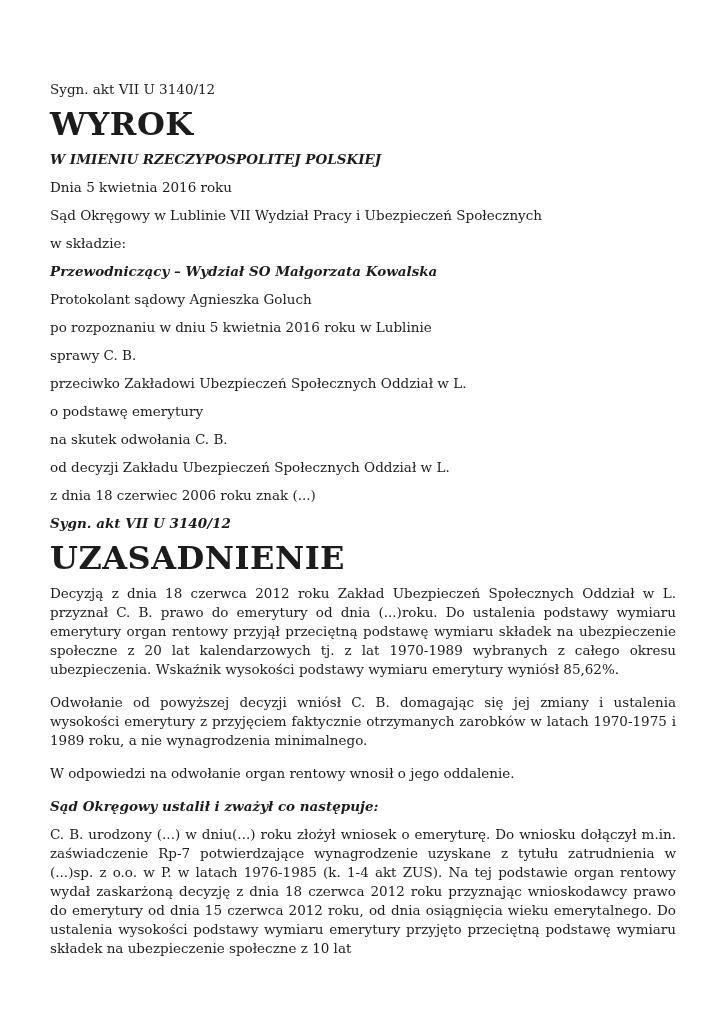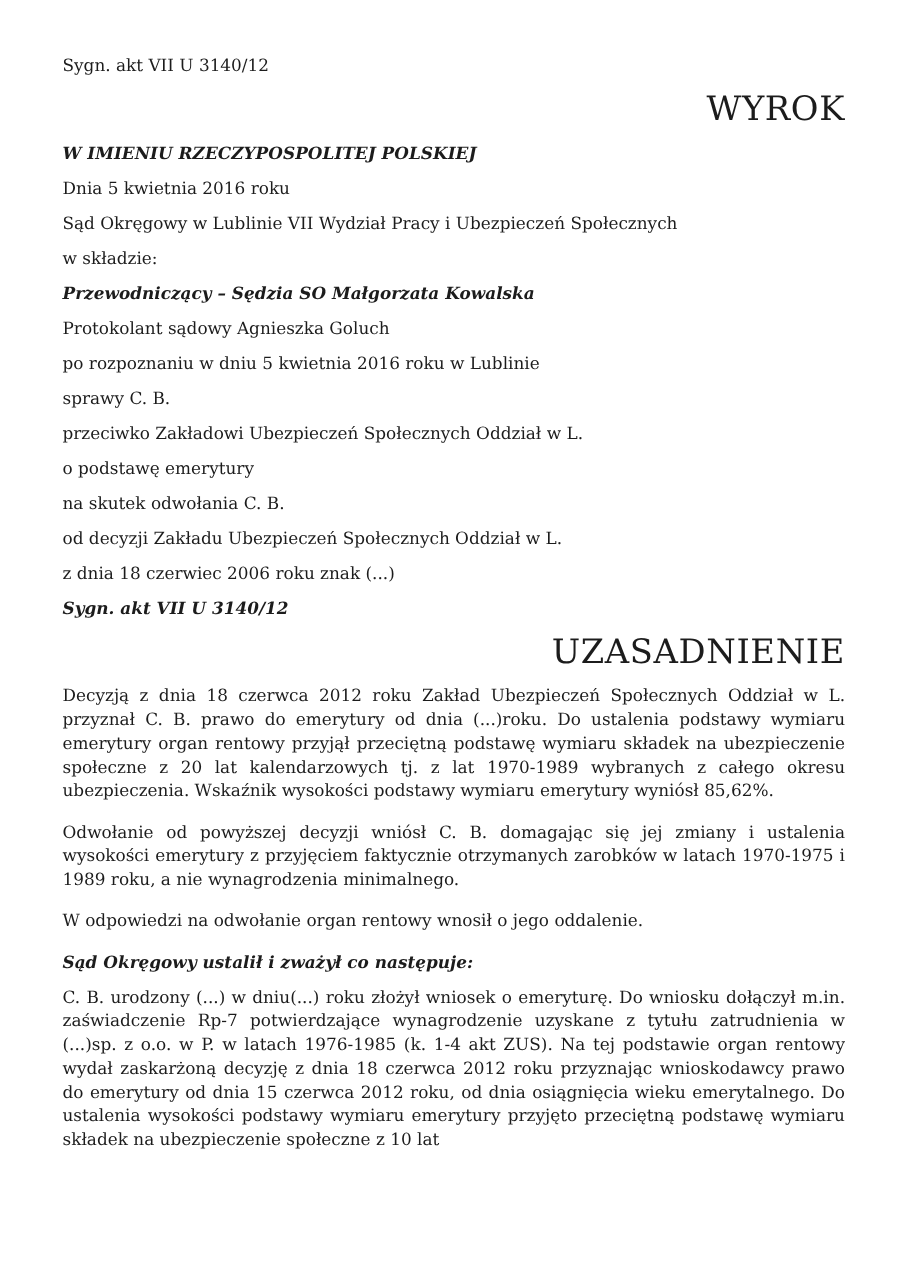--- a/index.html
+++ b/index.html
@@ -5,35 +5,35 @@
   html, body {
     margin: 0;
     padding: 0;
     background: #ffffff;
   }
   .page {
     width: 725px;
     height: 1024px;
     box-sizing: border-box;
     background: #ffffff;
-    padding: 44px 49px 30px 50px;
+    padding: 80px 49px 30px 50px;
     font-family: "DejaVu Serif", "Liberation Serif", serif;
     color: #1c1c1c;
     overflow: hidden;
   }
   .line {
     font-size: 13.5px;
     line-height: 18px;
     margin: 0 0 10px 0;
   }
   .heading-large {
-    font-size: 27px;
+    font-size: 32px;
     line-height: 32px;
-    font-weight: normal;
-    text-align: right;
+    font-weight: bold;
+    text-align: left;
     margin: 0 0 10px 0;
     letter-spacing: 0.5px;
   }
   .bi {
     font-weight: bold;
     font-style: italic;
   }
   .para {
     font-size: 13.5px;
     line-height: 19px;
@@ -51,21 +51,21 @@
   <h1 class="heading-large">WYROK</h1>
 
   <p class="line bi">W IMIENIU RZECZYPOSPOLITEJ POLSKIEJ</p>
 
   <p class="line">Dnia 5 kwietnia 2016 roku</p>
 
   <p class="line">Sąd Okręgowy w Lublinie VII Wydział Pracy i Ubezpieczeń Społecznych</p>
 
   <p class="line">w składzie:</p>
 
-  <p class="line bi">Przewodniczący – Sędzia SO Małgorzata Kowalska</p>
+  <p class="line bi">Przewodniczący – Wydział SO Małgorzata Kowalska</p>
 
   <p class="line">Protokolant sądowy Agnieszka Goluch</p>
 
   <p class="line">po rozpoznaniu w dniu 5 kwietnia 2016 roku w Lublinie</p>
 
   <p class="line">sprawy C. B.</p>
 
   <p class="line">przeciwko Zakładowi Ubezpieczeń Społecznych Oddział w L.</p>
 
   <p class="line">o podstawę emerytury</p>

